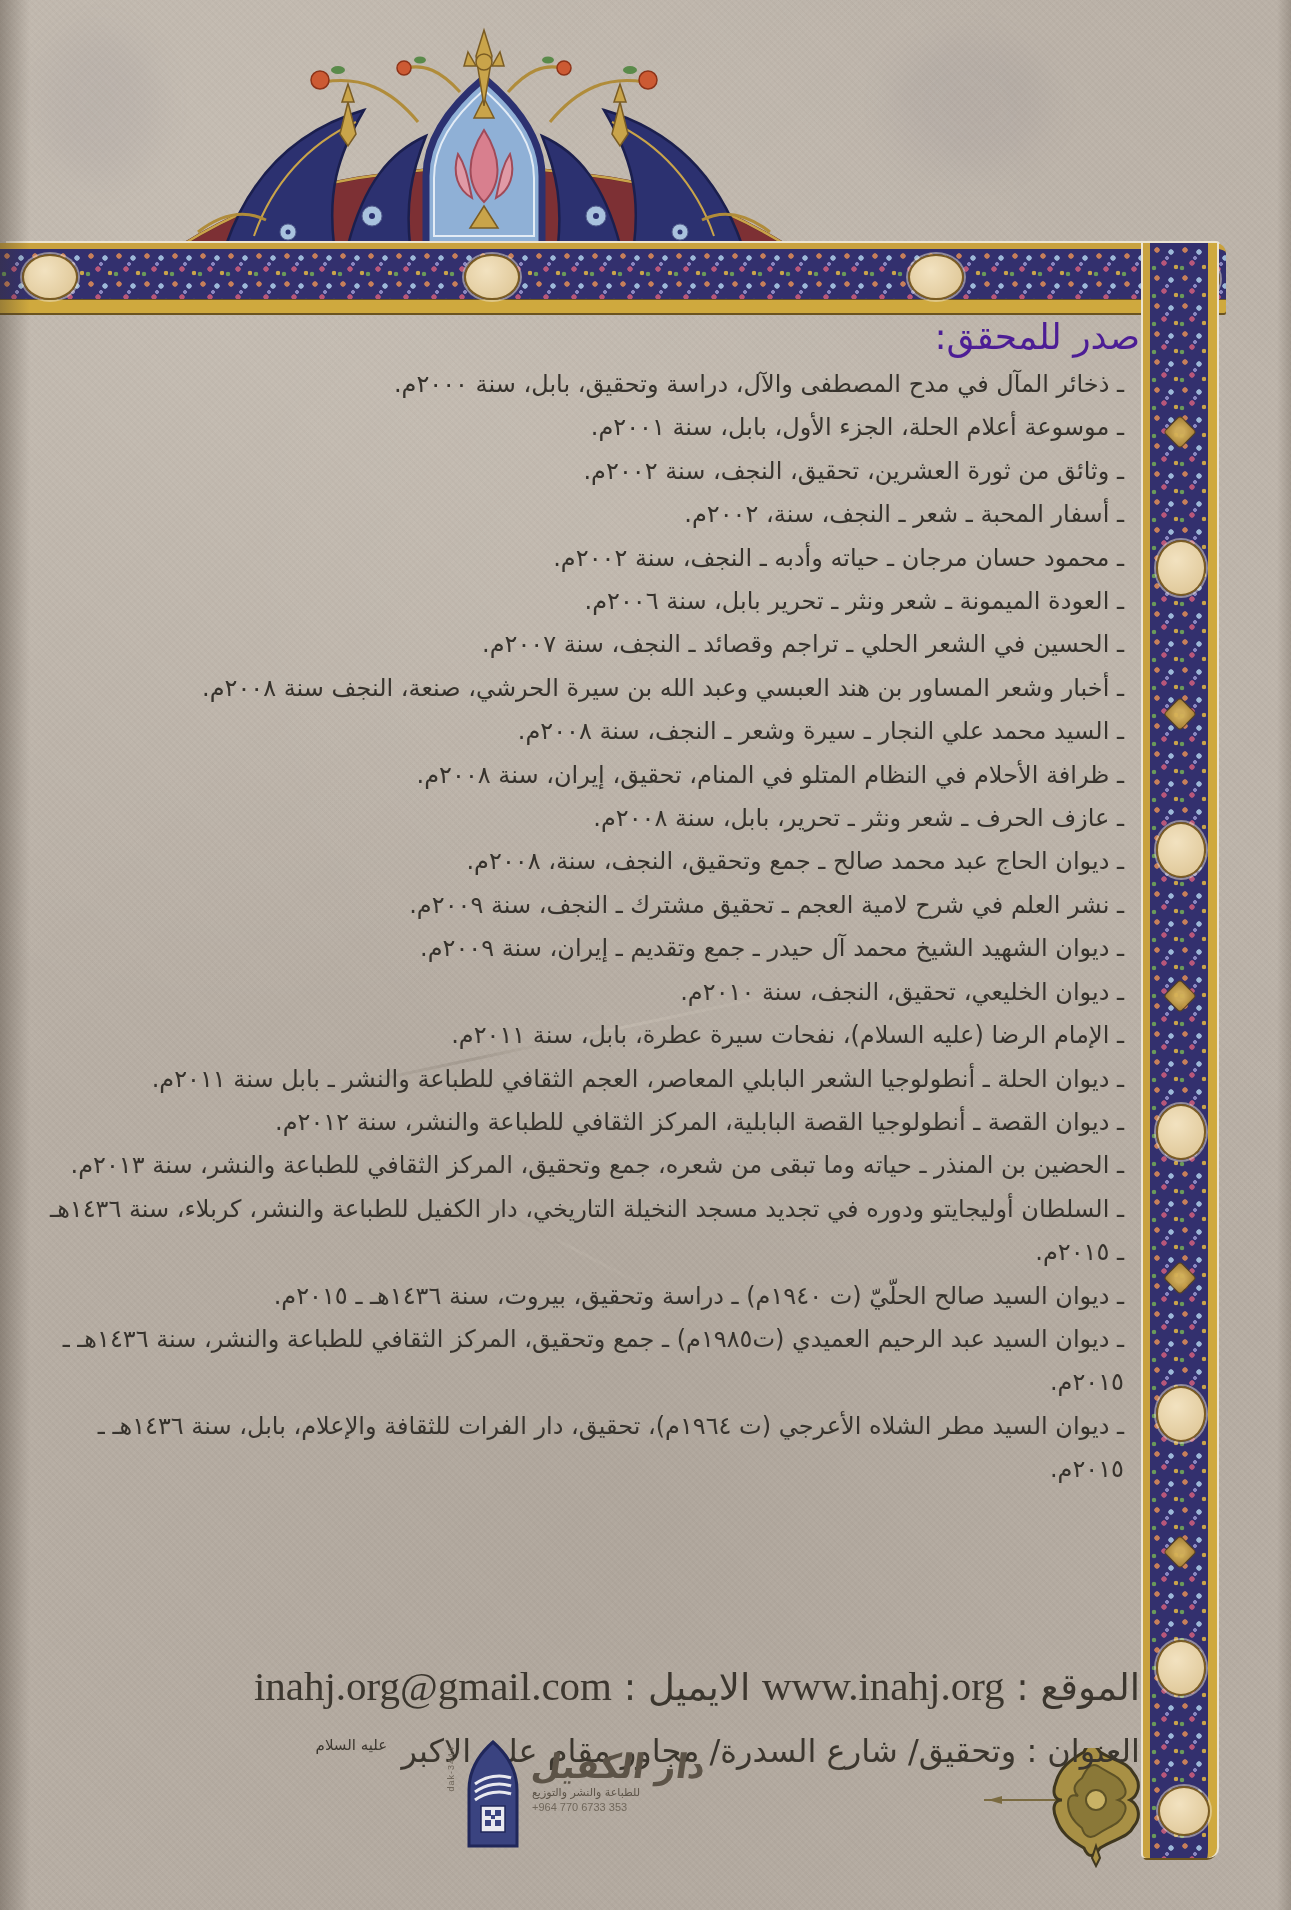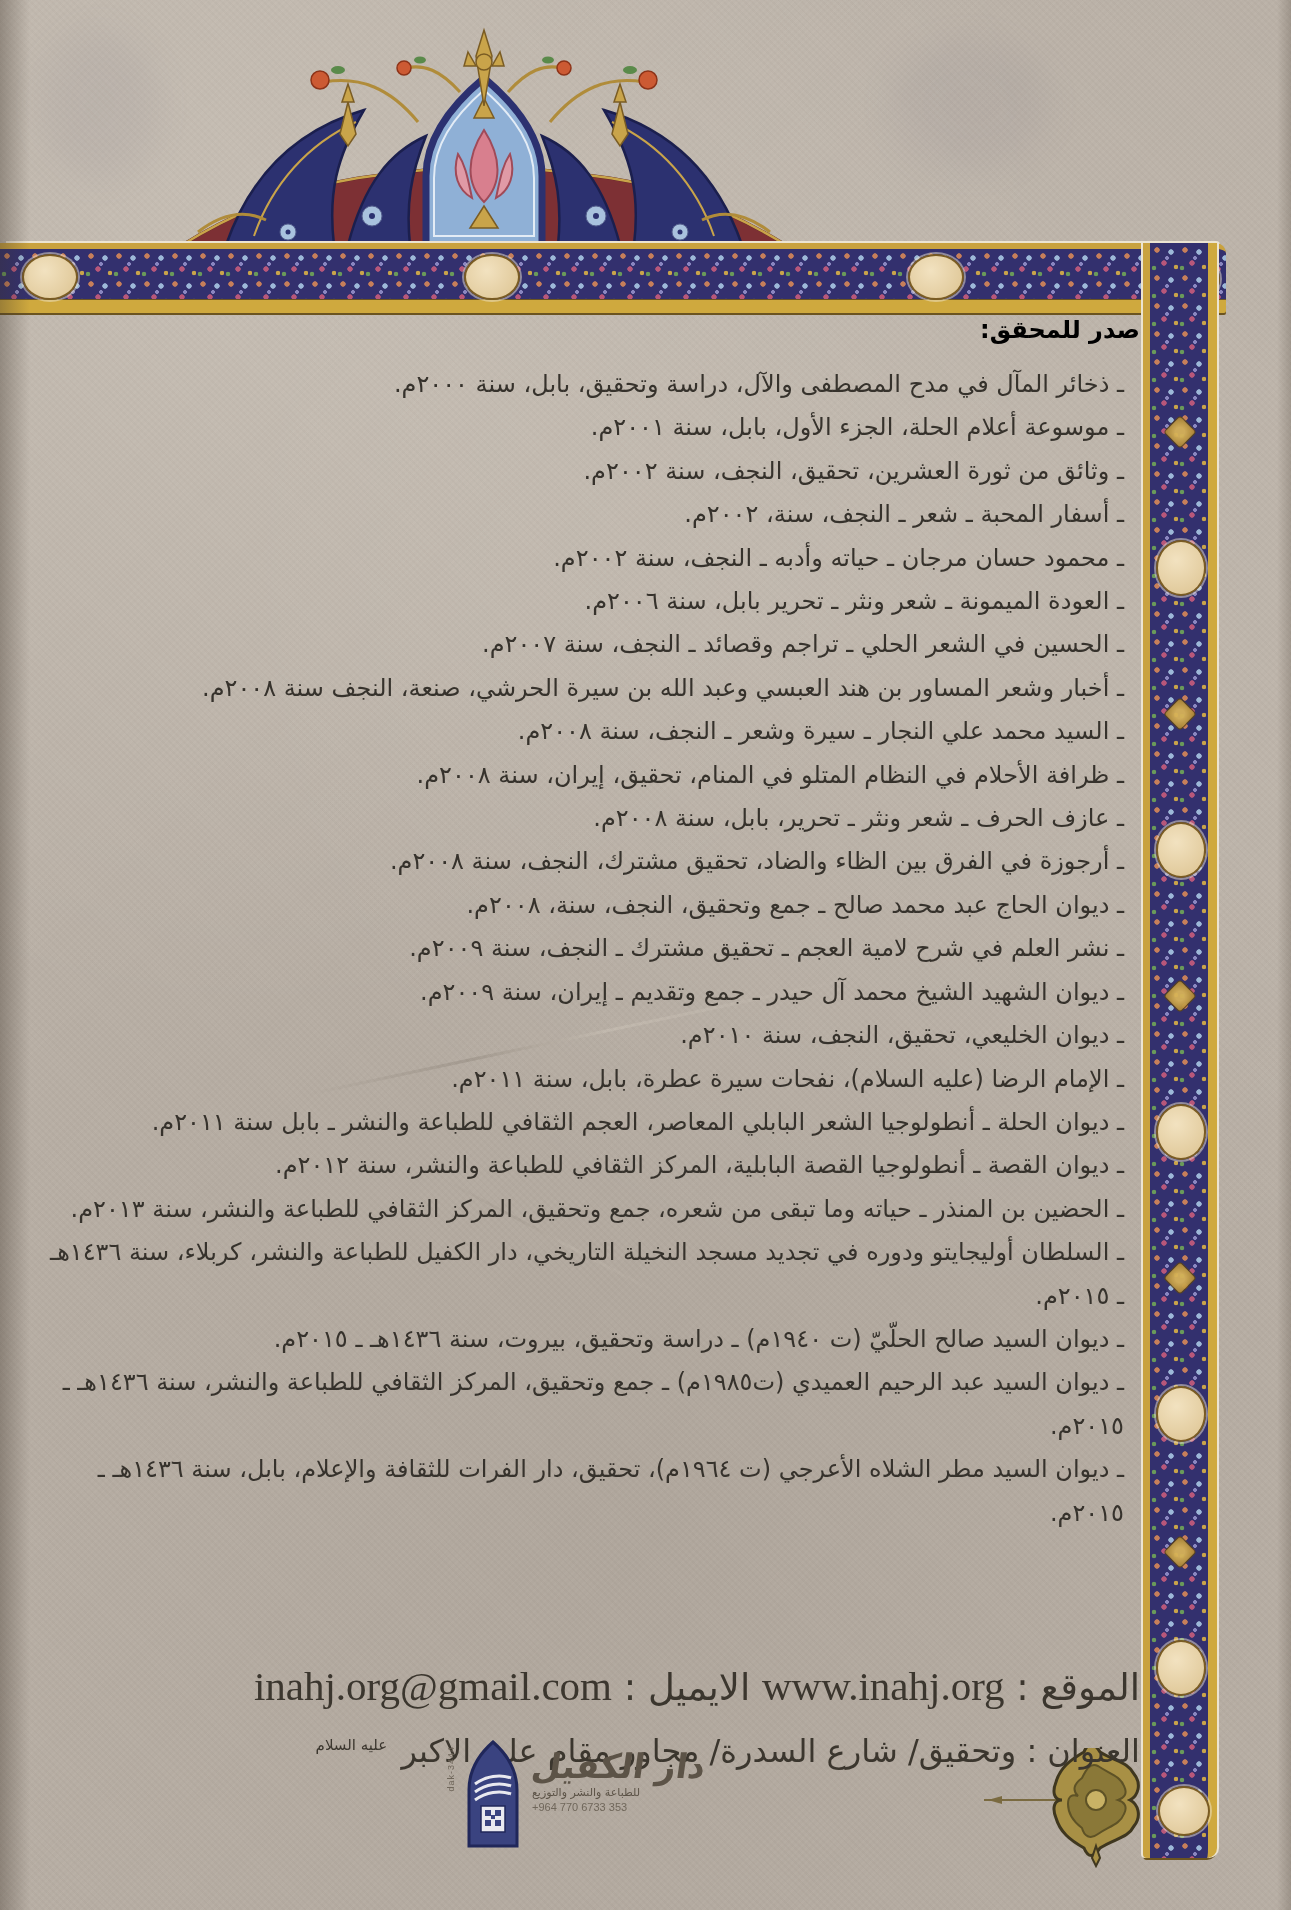--- a/index.html
+++ b/index.html
@@ -45,22 +45,22 @@
     box-shadow:-2px 0 0 0 #ece4d2, 2px 0 0 0 #ece4d2, 0 2px 0 0 #6b5420;
     border-bottom-left-radius:4px;border-bottom-right-radius:10px;}
   .oval{position:absolute;width:52px;height:42px;border-radius:50%;
     background:radial-gradient(circle at 40% 35%, #f2e2c0, #dcc391);
     border:2px solid #7a5c24;box-shadow:0 0 0 2px rgba(240,230,205,.5);}
   .lozenge{position:absolute;width:22px;height:22px;transform:rotate(45deg);
     background:radial-gradient(circle, #d7b258 30%, #a7812f);
     border:1.5px solid #5e4717;border-radius:4px;opacity:.95;}
 
   
-  .heading{position:absolute;right:151px;top:316px;font-size:24px;font-weight:bold;
-    color:#000000;direction:rtl;letter-spacing:0;}
+  .heading{position:absolute;right:151px;top:316px;font-size:36px;font-weight:normal;
+    color:#4c1d95;direction:rtl;letter-spacing:0;}
   .pubs{position:absolute;right:167px;top:363px;width:1085px;direction:rtl;text-align:right;
     font-size:24px;line-height:43.4px;color:#36322c;}
   .pub-item{white-space:normal;}
 
   .contact{position:absolute;right:151px;top:1660px;width:1090px;direction:rtl;text-align:right;
     color:#3b362e;}
   .contact .row1{font-size:37px;line-height:52px;}
   .contact .latin{font-family:"Liberation Serif",serif;font-size:41px;direction:ltr;unicode-bidi:embed;}
   .contact .row2{font-size:32px;line-height:50px;margin-top:6px;}
   .contact .honorific{font-size:15px;vertical-align:super;margin-right:4px;}
@@ -197,21 +197,20 @@
     <div class="pub-item">ـ موسوعة أعلام الحلة، الجزء الأول، بابل، سنة ٢٠٠١م.</div>
     <div class="pub-item">ـ وثائق من ثورة العشرين، تحقيق، النجف، سنة ٢٠٠٢م.</div>
     <div class="pub-item">ـ أسفار المحبة ـ شعر ـ النجف، سنة، ٢٠٠٢م.</div>
     <div class="pub-item">ـ محمود حسان مرجان ـ حياته وأدبه ـ النجف، سنة ٢٠٠٢م.</div>
     <div class="pub-item">ـ العودة الميمونة ـ شعر ونثر ـ تحرير بابل، سنة ٢٠٠٦م.</div>
     <div class="pub-item">ـ الحسين في الشعر الحلي ـ تراجم وقصائد ـ النجف، سنة ٢٠٠٧م.</div>
     <div class="pub-item">ـ أخبار وشعر المساور بن هند العبسي وعبد الله بن سيرة الحرشي، صنعة، النجف سنة ٢٠٠٨م.</div>
     <div class="pub-item">ـ السيد محمد علي النجار ـ سيرة وشعر ـ النجف، سنة ٢٠٠٨م.</div>
     <div class="pub-item">ـ ظرافة الأحلام في النظام المتلو في المنام، تحقيق، إيران، سنة ٢٠٠٨م.</div>
     <div class="pub-item">ـ عازف الحرف ـ شعر ونثر ـ تحرير، بابل، سنة ٢٠٠٨م.</div>
-    <div class="pub-item">ـ أرجوزة في الفرق بين الظاء والضاد، تحقيق مشترك، النجف، سنة ٢٠٠٨م.</div>
     <div class="pub-item">ـ ديوان الحاج عبد محمد صالح ـ جمع وتحقيق، النجف، سنة، ٢٠٠٨م.</div>
     <div class="pub-item">ـ نشر العلم في شرح لامية العجم ـ تحقيق مشترك ـ النجف، سنة ٢٠٠٩م.</div>
     <div class="pub-item">ـ ديوان الشهيد الشيخ محمد آل حيدر ـ جمع وتقديم ـ إيران، سنة ٢٠٠٩م.</div>
     <div class="pub-item">ـ ديوان الخليعي، تحقيق، النجف، سنة ٢٠١٠م.</div>
     <div class="pub-item">ـ الإمام الرضا (عليه السلام)، نفحات سيرة عطرة، بابل، سنة ٢٠١١م.</div>
     <div class="pub-item">ـ ديوان الحلة ـ أنطولوجيا الشعر البابلي المعاصر، العجم الثقافي للطباعة والنشر ـ بابل سنة ٢٠١١م.</div>
     <div class="pub-item">ـ ديوان القصة ـ أنطولوجيا القصة البابلية، المركز الثقافي للطباعة والنشر، سنة ٢٠١٢م.</div>
     <div class="pub-item">ـ الحضين بن المنذر ـ حياته وما تبقى من شعره، جمع وتحقيق، المركز الثقافي للطباعة والنشر، سنة ٢٠١٣م.</div>
     <div class="pub-item">ـ السلطان أوليجايتو ودوره في تجديد مسجد النخيلة التاريخي، دار الكفيل للطباعة والنشر، كربلاء، سنة ١٤٣٦هـ ـ ٢٠١٥م.</div>
     <div class="pub-item">ـ ديوان السيد صالح الحلّيّ (ت ١٩٤٠م) ـ دراسة وتحقيق، بيروت، سنة ١٤٣٦هـ ـ ٢٠١٥م.</div>

